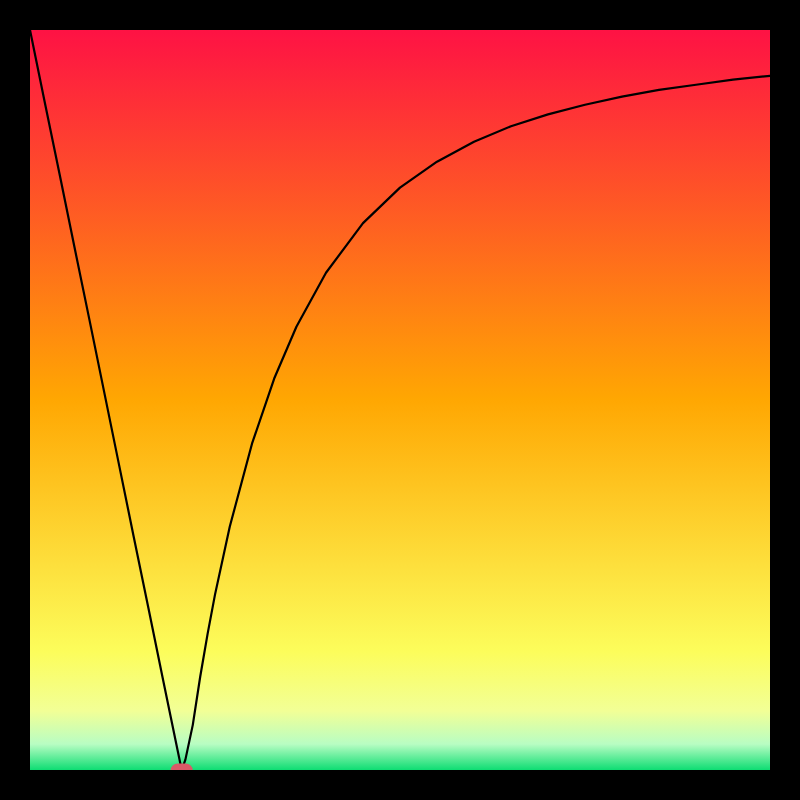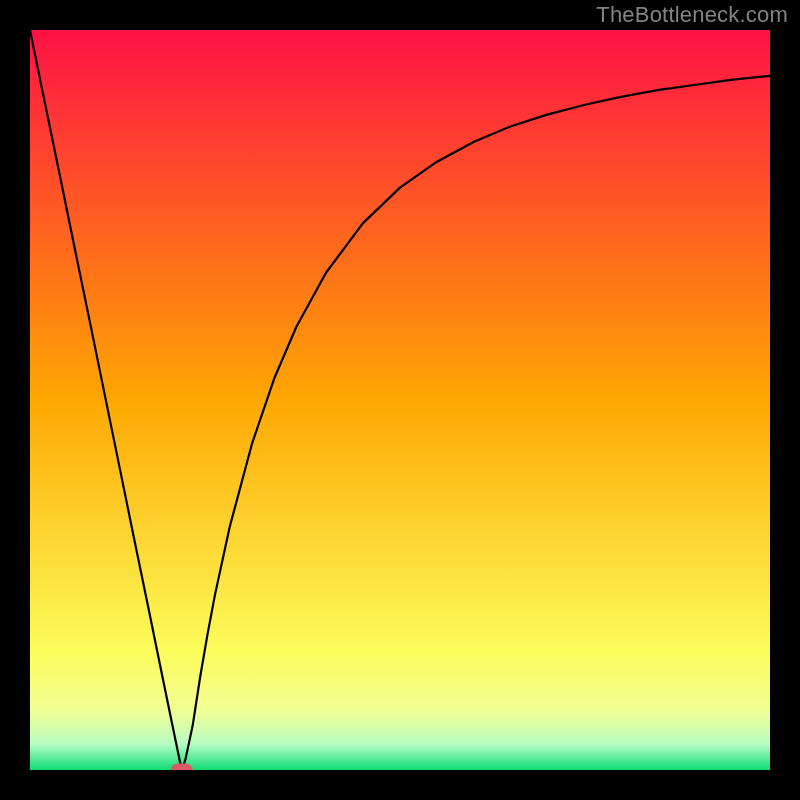--- a/index.html
+++ b/index.html
@@ -49,21 +49,20 @@
     stroke-linecap: round;
   }
   .marker {
     fill: #d85a67;
   }
 </style>
 </head>
 <body>
 
 <div class="chart-frame">
-  <div class="watermark">TheBottleneck.com</div>
   <div class="plot-area">
     <svg id="chart-svg" viewBox="0 0 740 740">
       <defs>
         <linearGradient id="bg-grad" x1="0" y1="0" x2="0" y2="1">
             <stop offset="0%" stop-color="#fe1244"></stop>
             <stop offset="50%" stop-color="#ffa702"></stop>
             <stop offset="84%" stop-color="#fcfd5b"></stop>
             <stop offset="92%" stop-color="#f2ff96"></stop>
             <stop offset="96.5%" stop-color="#b8fdc3"></stop>
             <stop offset="100%" stop-color="#0edd73"></stop>

